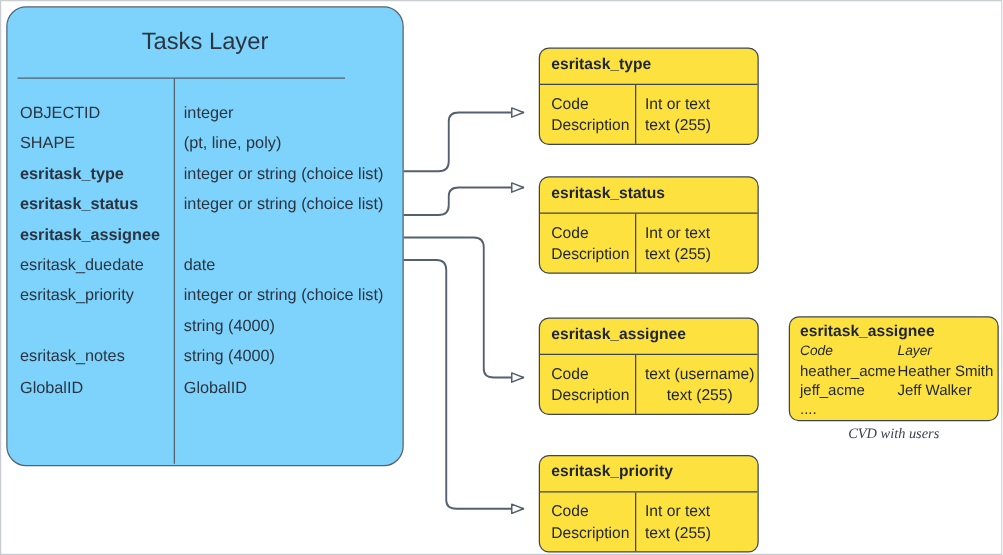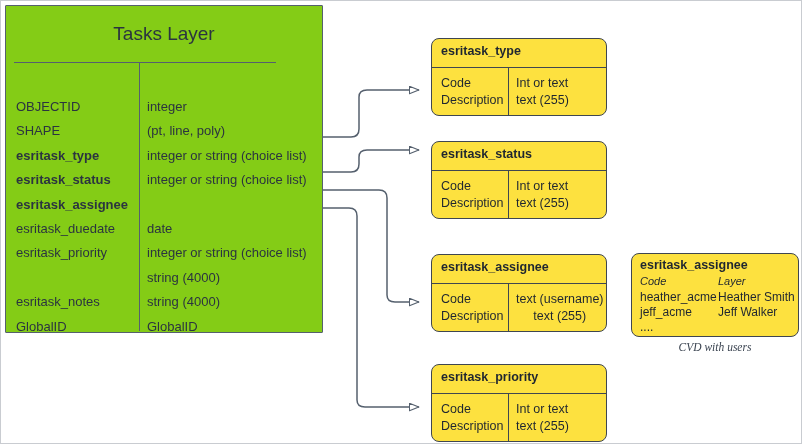--- a/index.html
+++ b/index.html
@@ -27,24 +27,24 @@
     height: 444px;
     pointer-events: none;
   }
 
   
   .entity-main {
     position: absolute;
     left: 4px;
     top: 4px;
     width: 318px;
-    height: 328px;
-    background: #84cc16;
+    height: 368px;
+    background: #7dd3fc;
     border: 1.6px solid #55606e;
-    border-radius: 1px;
+    border-radius: 16px;
     box-sizing: border-box;
   }
   .entity-main-title {
     position: absolute;
     left: 0;
     top: 0;
     width: 100%;
     height: 56px;
     line-height: 56px;
     text-align: center;
@@ -63,21 +63,21 @@
     position: absolute;
     left: 133px;
     top: 57px;
     bottom: 1px;
     width: 0;
     border-left: 1.4px solid #55606e;
   }
   .fieldlist {
     position: absolute;
     left: 0;
-    top: 93px;
+    top: 76px;
     width: 100%;
     text-align: right;
   }
   .fieldrow {
     position: relative;
     height: 24.4px;
     font-size: 13px;
   }
   .fieldrow .fname {
     position: absolute;

